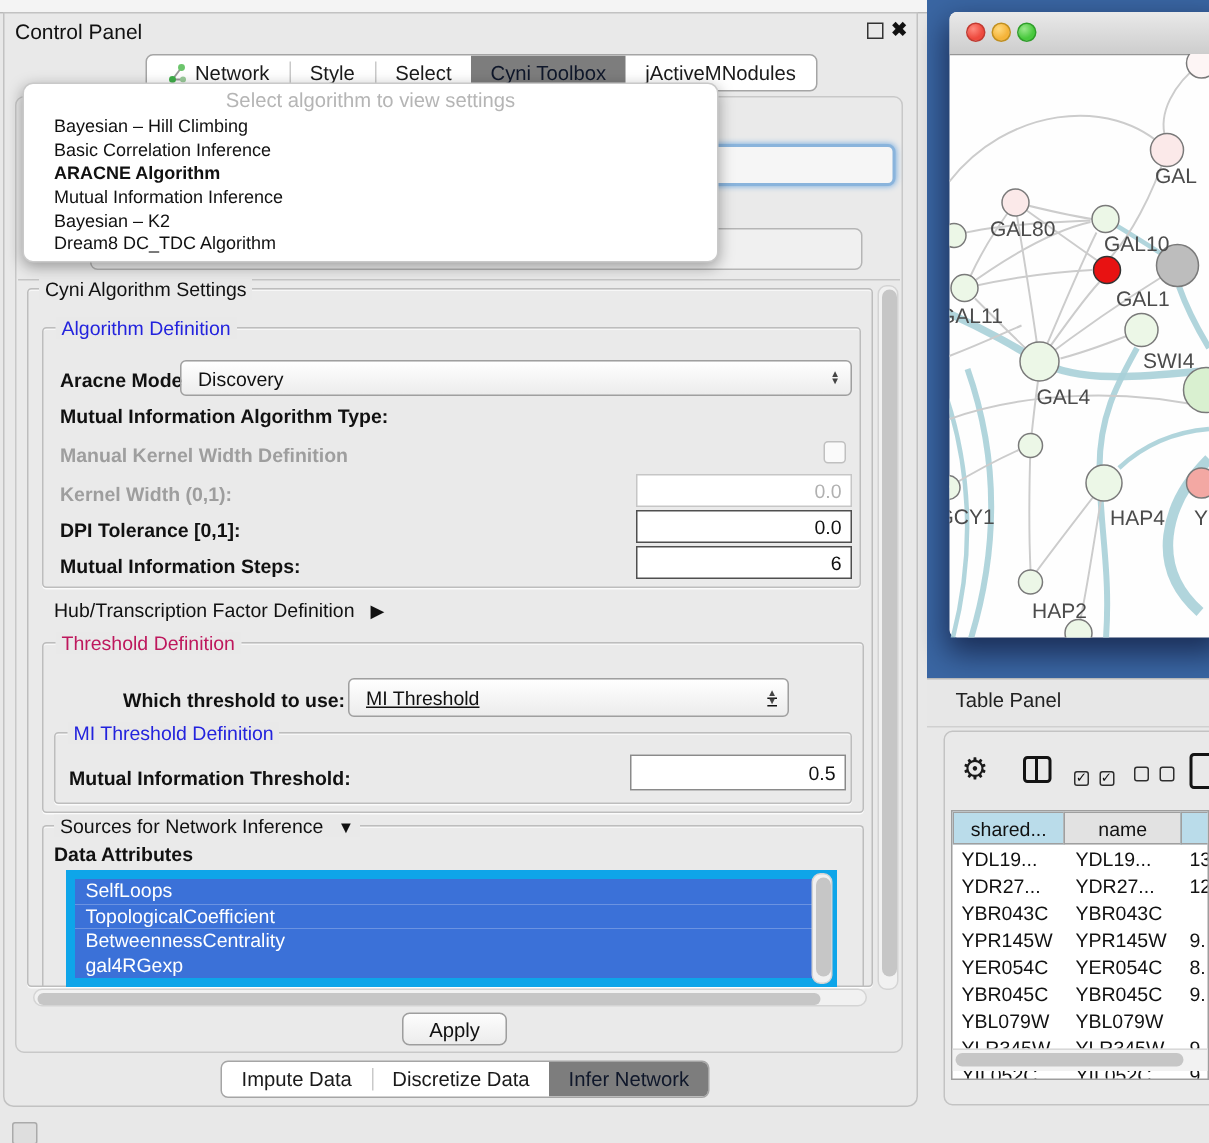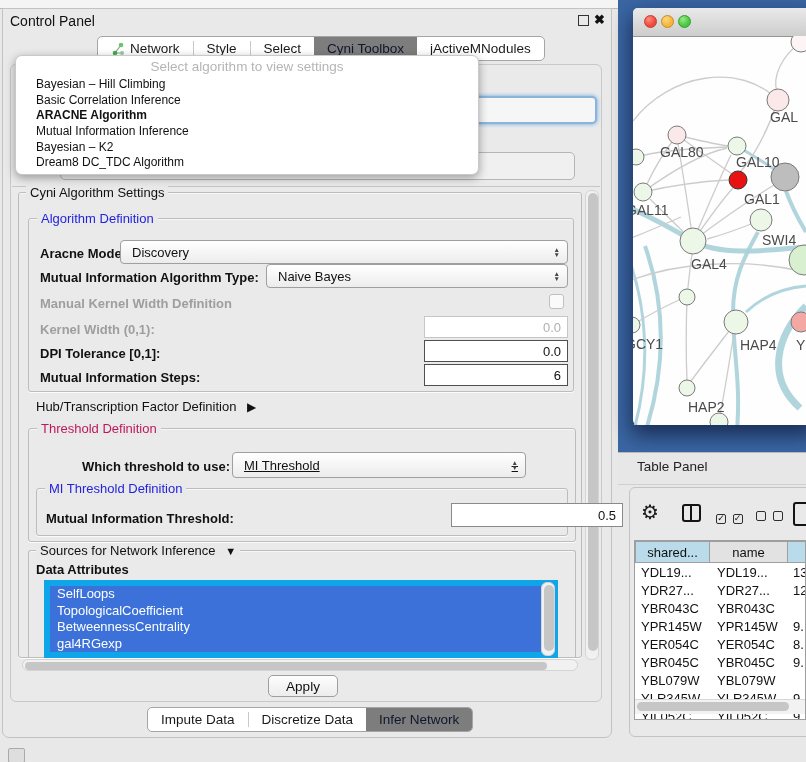--- a/index.html
+++ b/index.html
@@ -266,27 +266,20 @@
   </div>
   <div class="abs bold" style="left:40px;top:246px;">Aracne Mode:</div>
   <div class="abs combo" style="left:120px;top:240px;width:448px;height:24px;">
     <span>Discovery</span>
     <span class="spin">
         <span>▲</span>
         <span>▼</span>
       </span>
   </div>
   <div class="abs bold" style="left:40px;top:270px;">Mutual Information Algorithm Type:</div>
-  <div class="abs combo" style="left:266px;top:264px;width:302px;height:24px;">
-    <span>Naive Bayes</span>
-    <span class="spin">
-        <span>▲</span>
-        <span>▼</span>
-      </span>
-  </div>
   <div class="abs bold dis" style="left:40px;top:296px;">Manual Kernel Width Definition</div>
   <div class="abs checkbox" style="left:549px;top:294px;width:15px;height:15px;"></div>
   <div class="abs bold dis" style="left:40px;top:322px;">Kernel Width (0,1):</div>
   <div class="abs field" style="left:424px;top:316px;width:144px;height:22px;border-color:#c6c6c6;color:#b0b0b0;">0.0</div>
   <div class="abs bold" style="left:40px;top:346px;">DPI Tolerance [0,1]:</div>
   <div class="abs field" style="left:424px;top:340px;width:144px;height:22px;border-color:#4f4f4f;">0.0</div>
   <div class="abs bold" style="left:40px;top:370px;">Mutual Information Steps:</div>
   <div class="abs field" style="left:424px;top:364px;width:144px;height:22px;border-color:#4f4f4f;">6</div>
 
   <div class="abs" style="left:36px;top:399px;">
@@ -302,21 +295,21 @@
     <span>MI Threshold</span>
     <span class="spin">
         <span>▲</span>
         <span>▼</span>
       </span>
   </div>
   <div class="abs groupbox" style="left:36px;top:488px;width:532px;height:48px;">
     <span class="grouptitle" style="color:#2323dd;">MI Threshold Definition</span>
   </div>
   <div class="abs bold" style="left:46px;top:511px;">Mutual Information Threshold:</div>
-  <div class="abs field" style="left:420px;top:503px;width:172px;height:24px;border-color:#8a8a8a;margin-left:31px;">0.5</div>
+  <div class="abs field" style="left:420px;top:503px;width:144px;height:24px;border-color:#8a8a8a;">0.5</div>
 
   <div class="abs groupbox" style="left:28px;top:550px;width:548px;height:108px;border-bottom:none;border-radius:3px 3px 0 0;"></div>
   <div class="abs" style="left:36px;top:543px;background:#e9e9e9;padding:0 4px;z-index:3;">
     <span>Sources for Network Inference</span>
     <span style="margin-left:6px;font-size:11px;">▼</span>
   </div>
   <div class="abs bold" style="left:36px;top:562px;text-align:right;">Data Attributes</div>
   <div class="abs" id="attr-list" style="left:44px;top:580px;width:514px;height:78px;">
       <div class="attr-item" style="background: rgb(59, 113, 216); width: 496px;">SelfLoops</div>
       <div class="attr-item" style="background: rgb(59, 113, 216); width: 496px;">TopologicalCoefficient</div>

